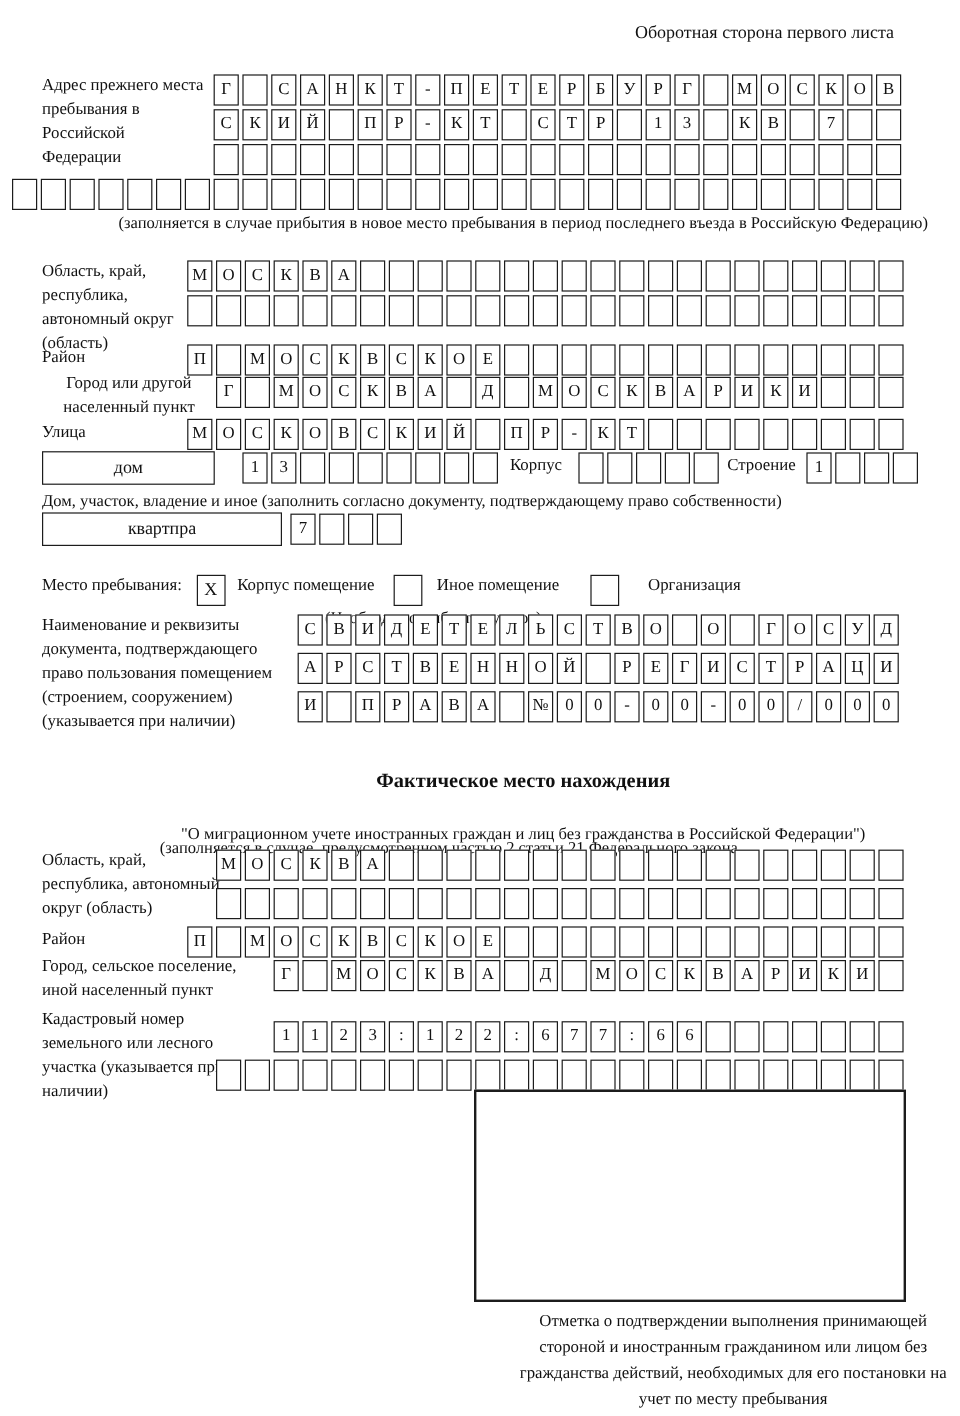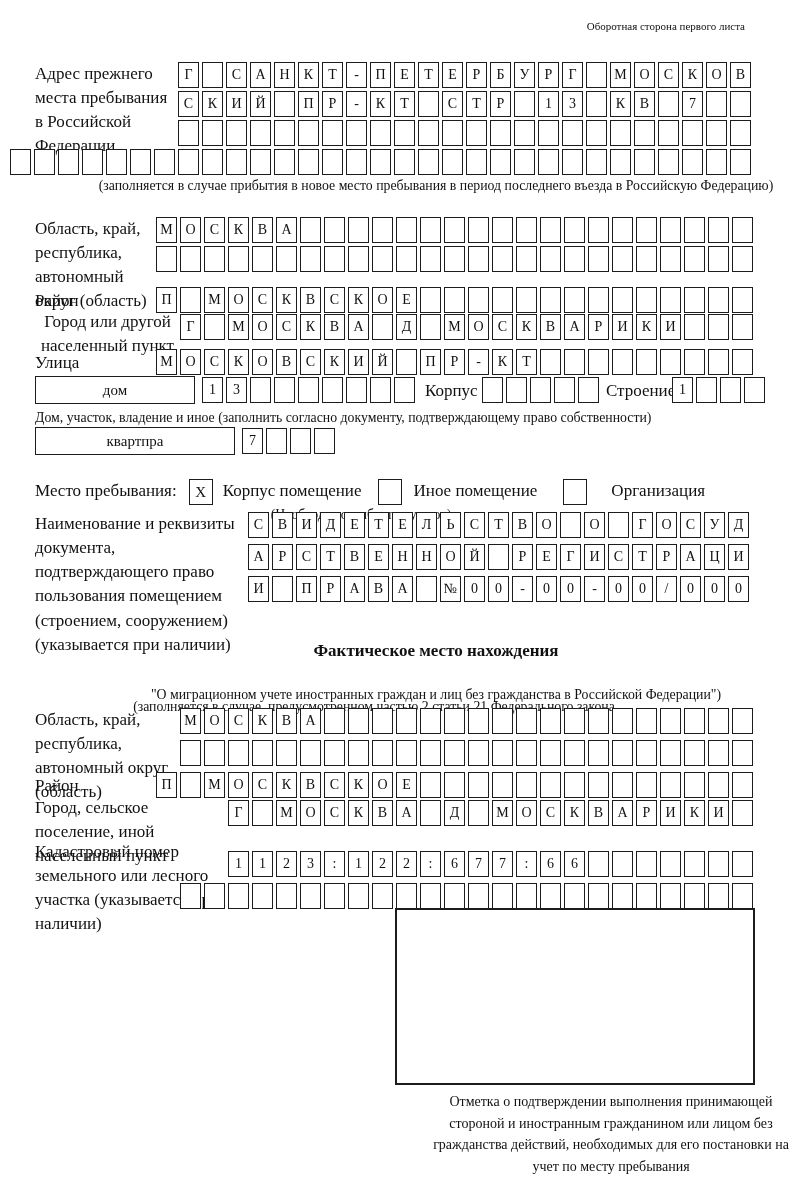--- a/index.html
+++ b/index.html
@@ -1,41 +1,41 @@
 <!DOCTYPE html>
 <html><head>
 <meta charset="utf-8">
 <style>
   html,body{margin:0;padding:0;background:#ffffff;}
   .page{
     position:relative;width:800px;height:1180px;background:#fff;
     font-family:"Liberation Serif","DejaVu Serif",serif;color:#111;overflow:hidden;
   }
   .abs{position:absolute;}
-  .lbl{font-size:17px;line-height:1.42;}
+  .lbl{font-size:14px;line-height:1.42;}
   .cap{font-size:13.8px;line-height:1.35;}
   .center{text-align:center;padding-left:36px;}
   .bold{font-weight:bold;}
   .grid{display:flex;column-gap:3px;}
   .grid .cell{
     box-sizing:border-box;width:21px;height:26px;flex:0 0 21px;
     border:1.6px solid #1c1c1c;display:flex;align-items:center;justify-content:center;
     font-size:14px;font-family:"Liberation Serif","DejaVu Serif",serif;background:#fff;
   }
   .widebox{
     box-sizing:border-box;border:1.6px solid #1c1c1c;height:28px;
     display:flex;align-items:center;justify-content:center;font-size:15px;background:#fff;
   }
   .chk{
     box-sizing:border-box;width:24px;height:26px;border:1.6px solid #1c1c1c;
     display:flex;align-items:center;justify-content:center;font-size:15px;background:#fff;
   }
   .chkrow{display:flex;align-items:flex-start;}
   .stampbox{box-sizing:border-box;border:2px solid #1c1c1c;background:#fff;}
-  .hdr{font-size:11px;font-family:Liberation Serif, serif;}
+  .hdr{font-size:15px;font-family:Liberation Serif, serif;}
   .h2{font-size:16px;}
   .h3{font-size:17px;}
 </style>
 </head>
 <body>
 
 <div class="page">
 
   <div class="abs hdr" style="top:20px;right:55px;">Оборотная сторона первого листа</div>
 
@@ -289,21 +289,21 @@
       <span class="cell"></span>
       <span class="cell"></span>
       <span class="cell"></span>
       <span class="cell"></span>
       <span class="cell"></span>
       <span class="cell"></span>
       <span class="cell"></span>
       <span class="cell"></span>
     </div>
 
-  <div class="abs widebox" style="top:376px;left:35px;width:160px;">
+  <div class="abs widebox" style="top:376px;left:35px;width:144px;">
       <span>дом</span>
     </div>
   <div class="abs grid" style="top:377px;left:202px;">
       <span class="cell">1</span>
       <span class="cell">3</span>
       <span class="cell"></span>
       <span class="cell"></span>
       <span class="cell"></span>
       <span class="cell"></span>
       <span class="cell"></span>

